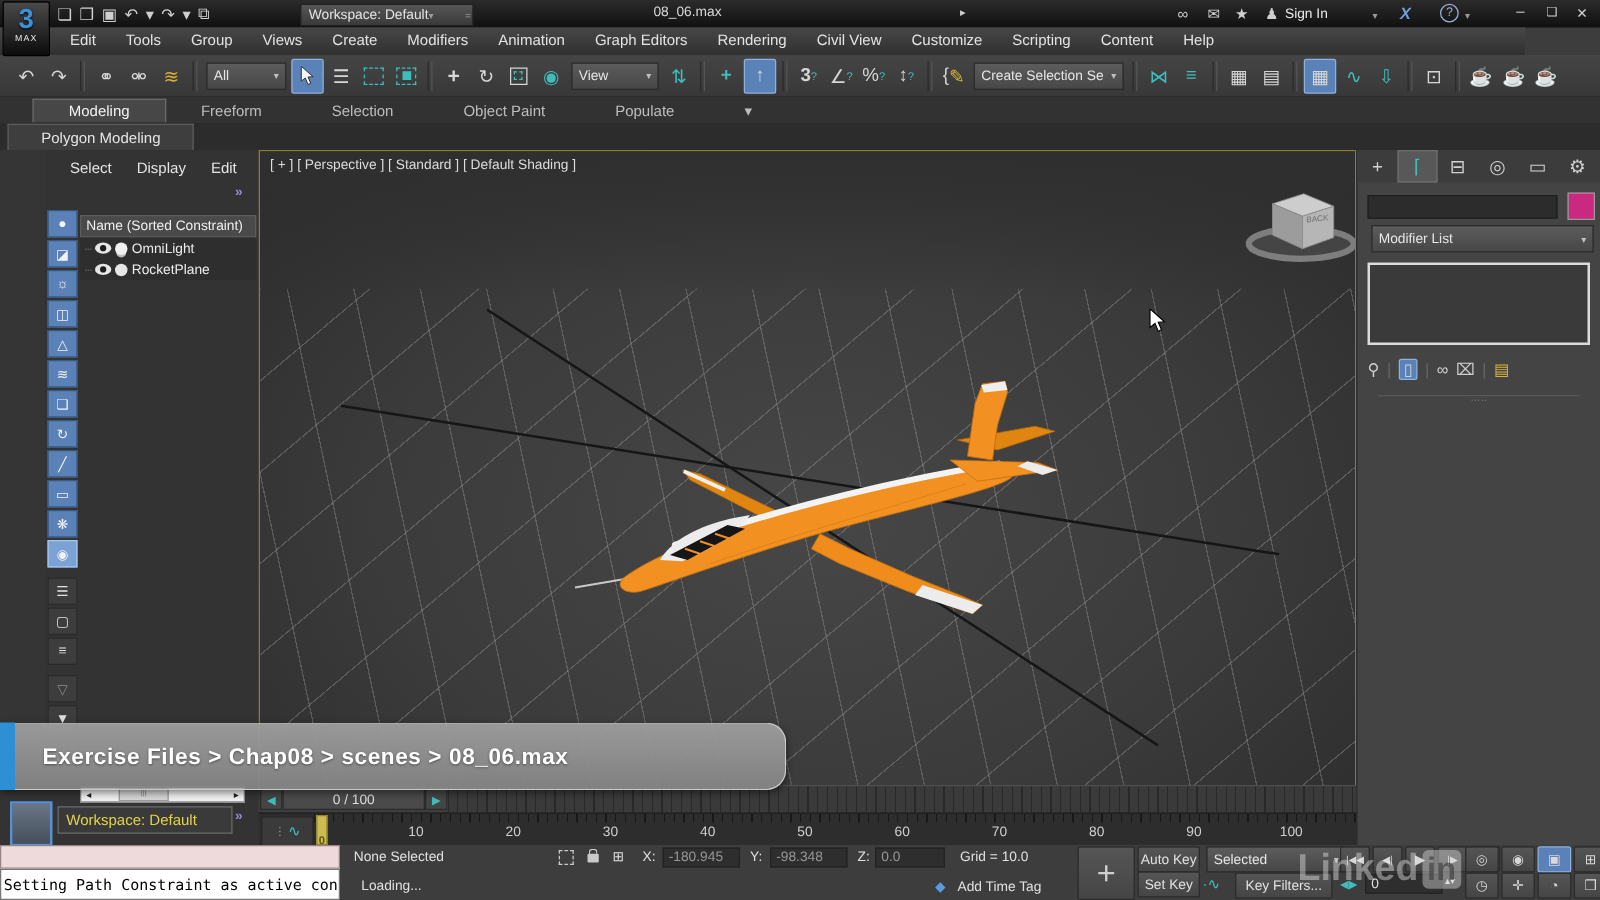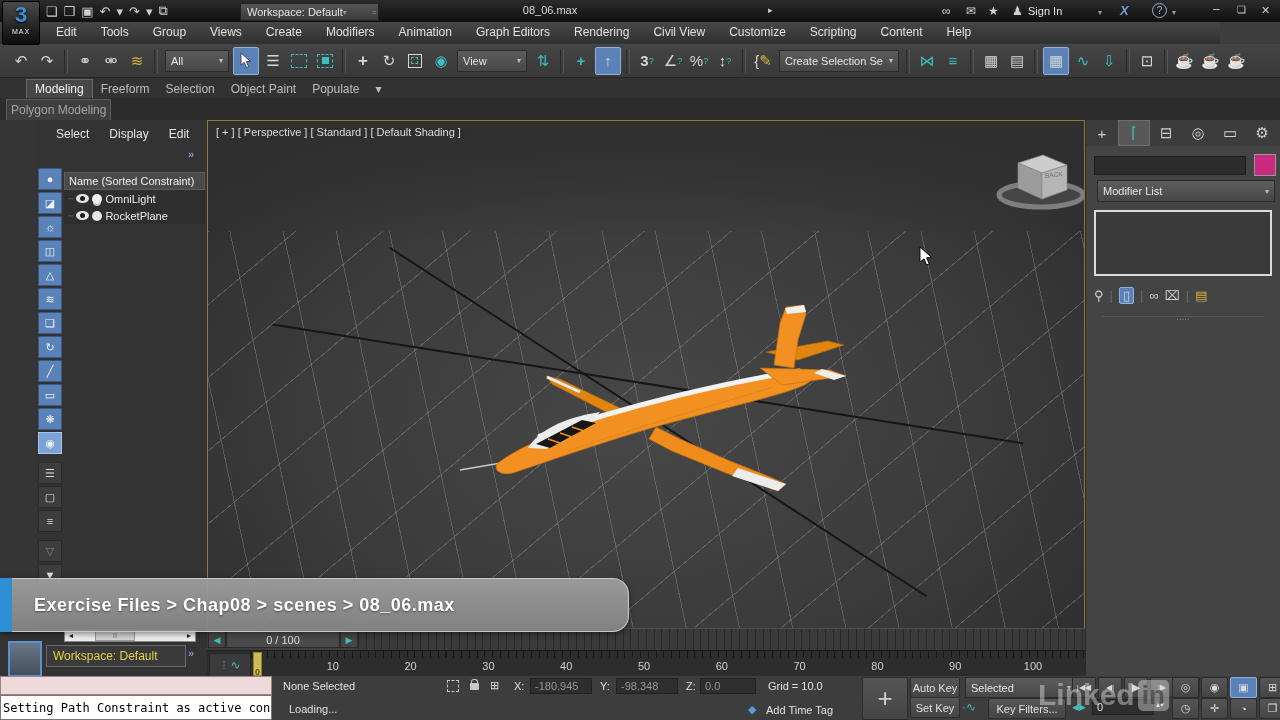--- a/index.html
+++ b/index.html
@@ -29,24 +29,24 @@
   .dd .arr{margin-left:auto;padding-left:6px;font-size:8px;color:#c0c0c0;}
   .teal{color:#3fbdbd;}
   .gold{color:#d9b23a;}
   .dashbox{width:14px;height:12px;border:1px dashed #3fbdbd;display:inline-block;}
   .dashbox.fill::after{content:"";display:block;width:7px;height:7px;margin:2px auto;background:#3fbdbd;}
   .scale-ico{width:12px;height:12px;border:1px solid #d6d6d6;position:relative;display:inline-block;}
   .scale-ico::after{content:"";position:absolute;left:2px;top:2px;width:5px;height:5px;border:1px dashed #3fbdbd;}
   .supr{font-size:9px;vertical-align:super;}
   
   #ribbon1{left:0;top:78px;width:1280px;height:20px;background:#323232;display:flex;align-items:flex-end;padding-left:26px;box-sizing:border-box;}
-  .rtab{padding:2px 8px;color:#bdbdbd;font-size:12px;}
+  .rtab{padding:2px 28px;color:#bdbdbd;font-size:12px;}
   .rtab.active{background:#474747;border:1px solid #6a6a6a;border-bottom:none;color:#f2f2f2;}
   #ribbon2{left:0;top:98px;width:1280px;height:22px;background:#2c2c2c;}
-  #polytab{left:6px;top:99px;padding:3px 4px;background:#3e3e3e;border:1px solid #5c5c5c;border-bottom:none;color:#a3a3a3;font-size:12px;}
+  #polytab{left:6px;top:99px;padding:3px 26px;background:#3e3e3e;border:1px solid #5c5c5c;border-bottom:none;color:#e5e5e5;font-size:12px;}
   
   #leftstrip{left:0;top:120px;width:36px;height:556px;background:#353535;border-right:1px solid #2a2a2a;}
   #explorer{left:36px;top:120px;width:171px;height:510px;background:#333333;}
   #exp-menus{display:flex;gap:4px;padding:5px 2px 4px 12px;}
   #exp-menus span{padding:2px 8px;color:#e4e4e4;font-size:12px;}
   #exp-head{position:absolute;left:28px;top:52px;width:141px;height:18px;background:#4a4a4a;border:1px solid #5c5c5c;color:#efefef;font-size:11px;display:flex;align-items:center;padding-left:4px;box-sizing:border-box;}
   #exp-rows{position:absolute;left:28px;top:70px;width:141px;background:#2e2e2e;}
   .exp-row{height:17px;display:flex;align-items:center;gap:3px;color:#ececec;font-size:11px;padding-left:4px;}
   .tree-dot{color:#787878;font-size:9px;}
   .eye-ico{width:13px;height:9px;border-radius:50%;background:#e6e6e6;position:relative;display:inline-block;}

